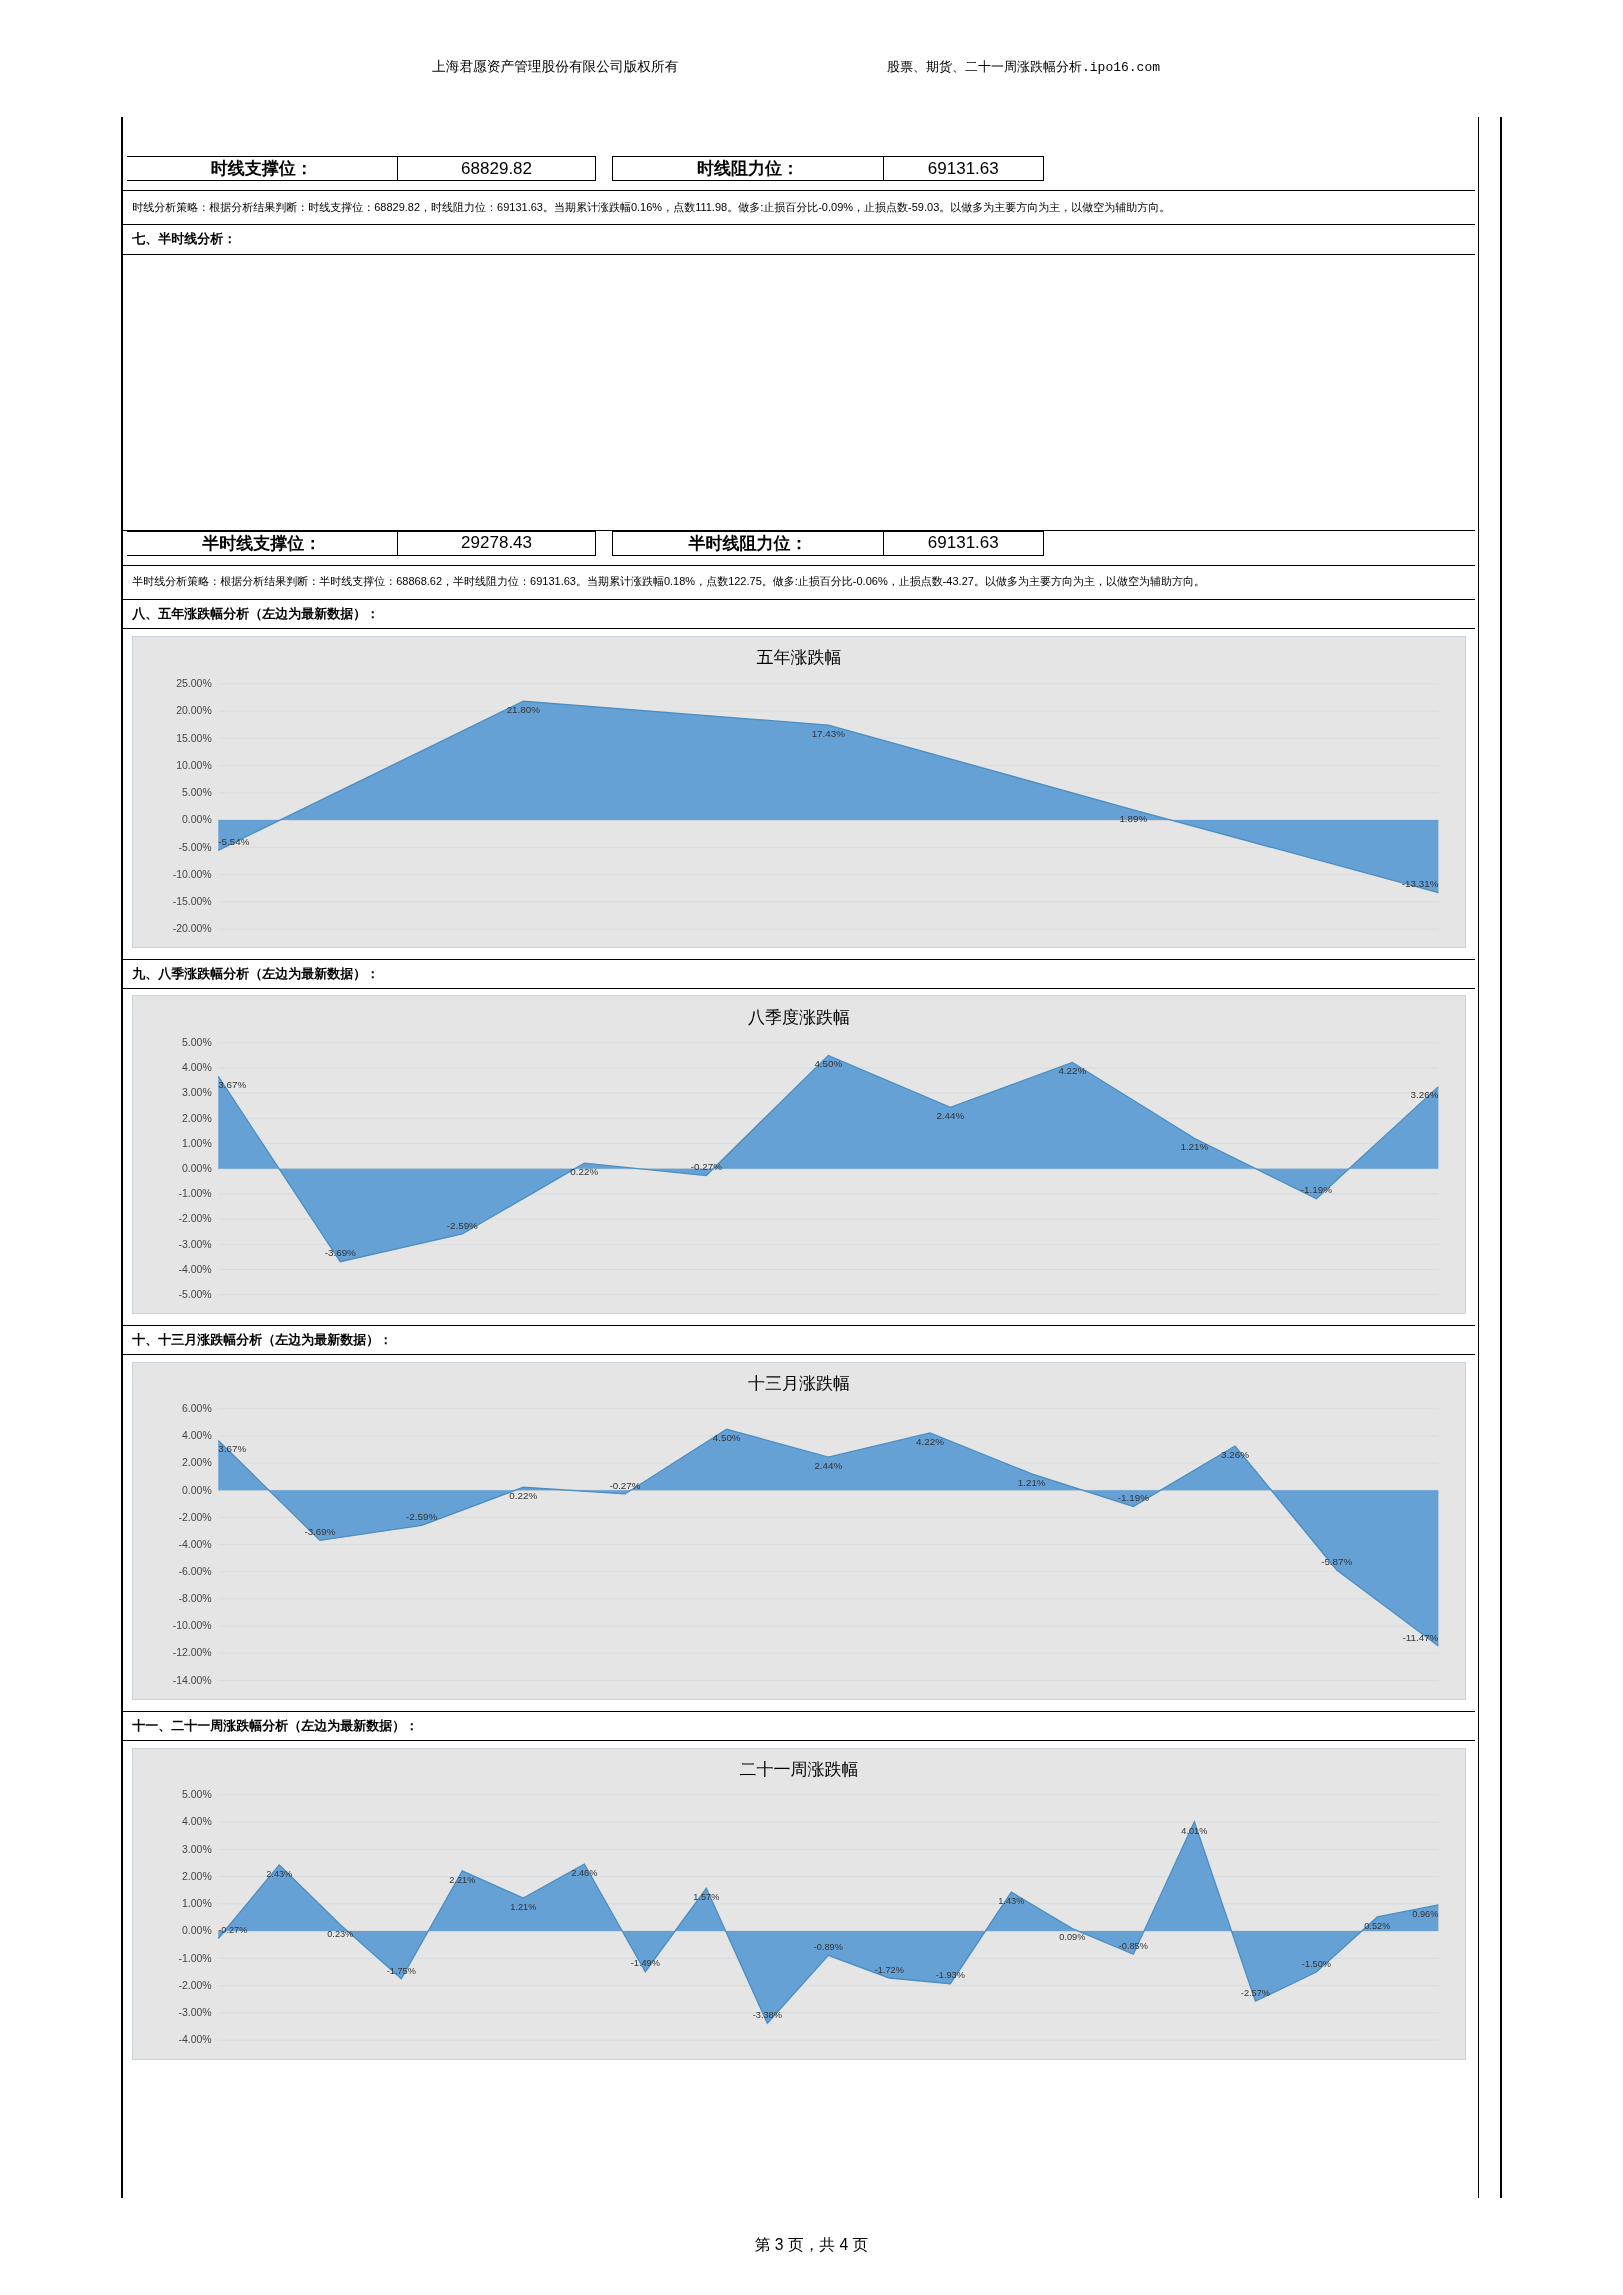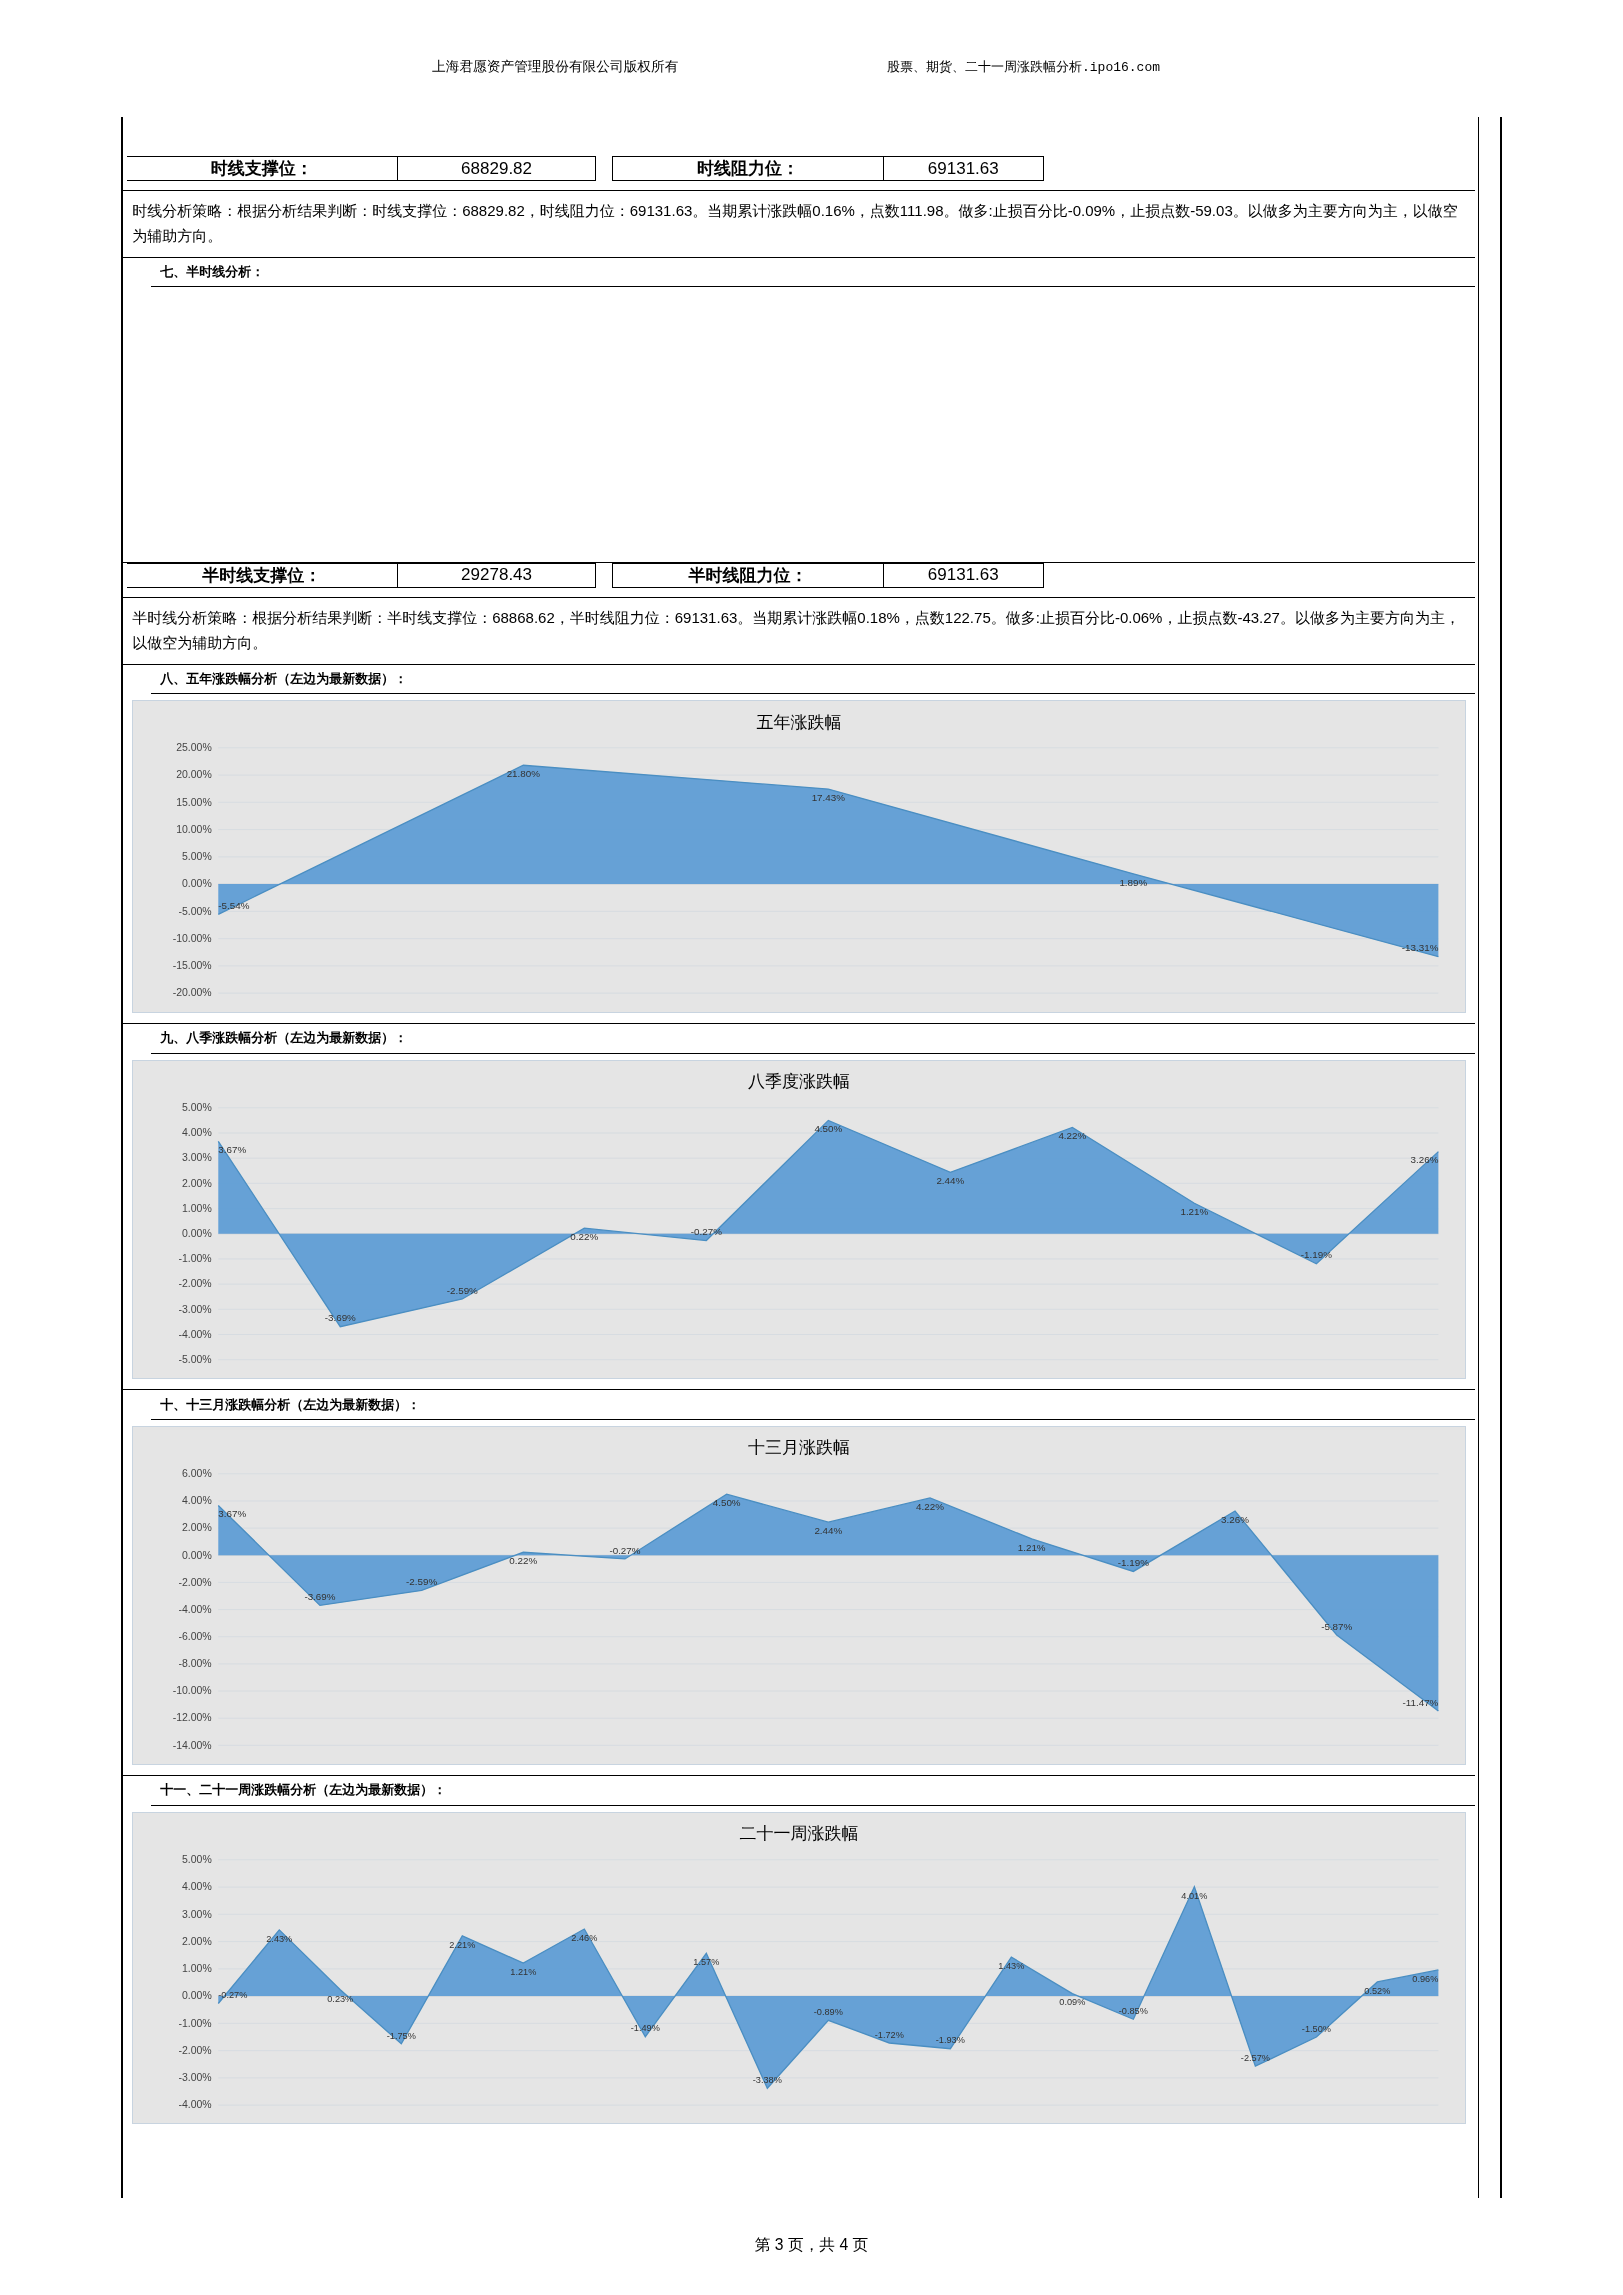--- a/index.html
+++ b/index.html
@@ -115,36 +115,35 @@
     width: 151px;
   }
 
   .divider {
     border-top: 1.3px solid #000;
     margin: 0;
   }
 
   .para {
     font-family: "Liberation Sans", sans-serif;
-    font-size: 15px;
+    font-size: 11px;
     line-height: 1.7;
     padding: 6.5px 9.2px 7.9px 9.2px;
     border-bottom: 1.3px solid #000;
   }
   .section-title {
     font-family: "Liberation Sans", sans-serif;
     font-size: 13px;
     font-weight: bold;
     padding: 5.2px 9.2px 5.2px 9.2px;
     border-bottom: 1.3px solid #000;
     border-top: 1.3px solid #000;
   }
   .section-title.noborder-top {
     border-top: none;
-    margin-left: 28px;
   }
   .blank-block {
     height: 275px;
     border-bottom: 1.3px solid #000;
   }
 
   
   .chart-wrap {
     position: relative;
     margin: 6.5px 9.2px 10.5px 9.2px;

